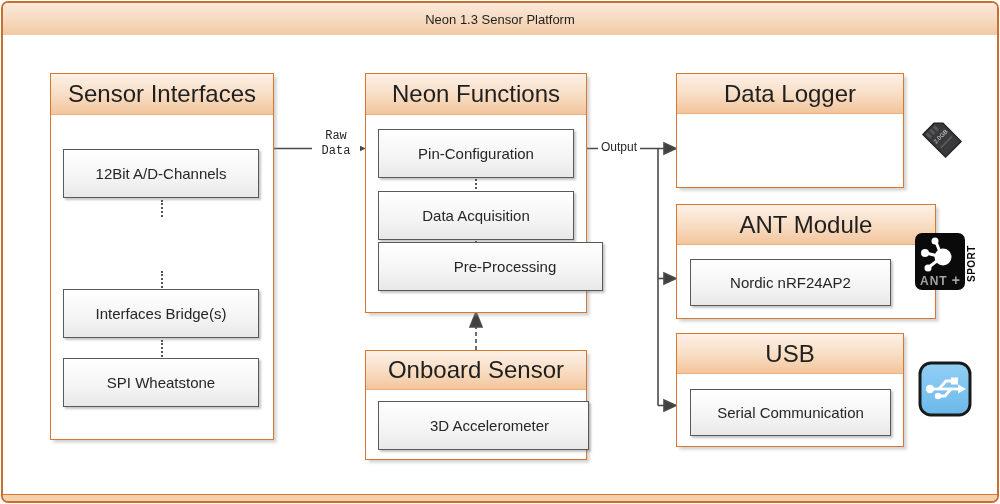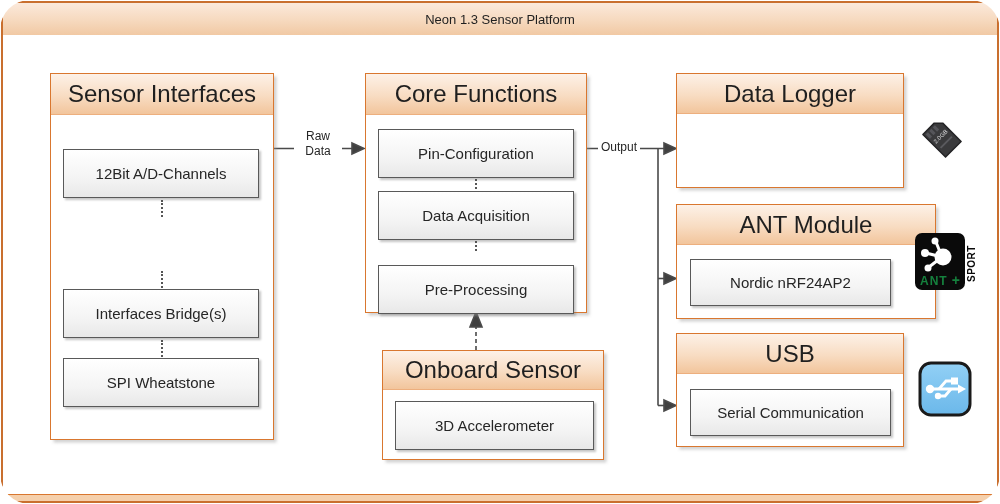--- a/index.html
+++ b/index.html
@@ -1,18 +1,18 @@
 <!DOCTYPE html>
 <html><head>
 <meta charset="utf-8">
 <style>
   html,body{margin:0;padding:0;background:#fff;}
   .canvas{
     position:relative;width:1000px;height:504px;background:#fff;overflow:hidden;
-    font-family:"Liberation Sans",sans-serif;color:#262626;border-radius:30px;
+    font-family:"Liberation Sans",sans-serif;color:#262626;
   }
   .frame{
     position:absolute;inset:1px;border:2px solid #C96F2E;border-radius:7px;
     overflow:hidden;z-index:0;
   }
   .top-band{
     position:absolute;top:0;left:0;right:0;height:32px;
     background:linear-gradient(to bottom,#FBE9DB 0%,#F6D9BE 55%,#F1C9A4 100%);
     display:flex;align-items:center;justify-content:center;
     font-size:13px;color:#1F1F1F;
@@ -49,21 +49,21 @@
     position:absolute;z-index:3;background:#fff;font-size:12px;color:#262626;
     text-align:center;line-height:1.25;
   }
   .icon-wrap{position:absolute;z-index:2;}
   .ant-box{
     position:absolute;left:0;top:0;width:50px;height:57px;background:#0A0A0A;
     border-radius:7px;
   }
   .ant-row{
     position:absolute;left:0;right:0;bottom:2px;display:flex;align-items:baseline;
-    justify-content:space-between;padding:0 5px;color:#15803d;font-weight:bold;
+    justify-content:space-between;padding:0 5px;color:#a3a3a3;font-weight:bold;
     font-size:12px;letter-spacing:1px;
   }
   .ant-plus{font-size:14px;letter-spacing:0;}
   .ant-sport{
     position:absolute;left:51px;top:1px;height:48px;display:flex;align-items:center;
     writing-mode:vertical-rl;transform:rotate(180deg);
     font-size:10px;font-weight:bold;color:#0A0A0A;letter-spacing:0.5px;
   }
 </style>
 </head>
@@ -92,54 +92,54 @@
       <polygon points="676,278.5 664,273 664,284"></polygon>
 
       <line x1="658" y1="405.5" x2="665" y2="405.5"></line>
       <polygon points="676,405.5 664,400 664,411"></polygon>
 
       <line x1="476" y1="350" x2="476" y2="327" stroke-dasharray="4 3"></line>
       <polygon points="476,312 470,327 482,327"></polygon>
     </g>
   </svg>
 
-  <div class="conn-label" style="left:294px;top:129px;width:48px;">
+  <div class="conn-label" style="left:312px;top:129px;width:48px;font-family:Liberation Mono, monospace;">
     <div>Raw</div>
     <div>Data</div>
   </div>
   <div class="conn-label" style="left:598px;top:140px;padding:0 3px;">Output</div>
 
   <div class="group" style="left:50px;top:73px;width:222px;height:365px;">
     <div class="group-header">
       <span>Sensor Interfaces</span>
     </div>
     <div class="item" style="left:12px;top:75px;width:194px;height:47px;">12Bit A/D-Channels</div>
     <div class="dots" style="top:126px;height:17px;"></div>
     <div class="dots" style="top:197px;height:17px;"></div>
     <div class="item" style="left:12px;top:215px;width:194px;height:47px;">Interfaces Bridge(s)</div>
     <div class="dots" style="top:266px;height:17px;"></div>
     <div class="item" style="left:12px;top:284px;width:194px;height:47px;">SPI Wheatstone</div>
   </div>
 
   <div class="group" style="left:365px;top:73px;width:220px;height:238px;">
     <div class="group-header">
-      <span>Core Functions</span>
+      <span>Neon Functions</span>
     </div>
     <div class="item" style="left:12px;top:55px;width:194px;height:47px;">Pin-Configuration</div>
     <div class="dots" style="top:105px;height:10px;"></div>
     <div class="item" style="left:12px;top:117px;width:194px;height:47px;">Data Acquisition</div>
     <div class="dots" style="top:167px;height:10px;"></div>
-    <div class="item" style="left:12px;top:191px;width:194px;height:47px;">Pre-Processing</div>
-  </div>
-
-  <div class="group" style="left:365px;top:350px;width:220px;height:108px;margin-left:17px;">
+    <div class="item" style="left:12px;top:168px;width:194px;height:47px;padding-left:29px;">Pre-Processing</div>
+  </div>
+
+  <div class="group" style="left:365px;top:350px;width:220px;height:108px;">
     <div class="group-header" style="height:38px;">
       <span>Onboard Sensor</span>
     </div>
-    <div class="item" style="left:12px;top:50px;width:197px;height:47px;">3D Accelerometer</div>
+    <div class="item" style="left:12px;top:50px;width:197px;height:47px;padding-left:12px;">3D Accelerometer</div>
   </div>
 
   <div class="group" style="left:676px;top:73px;width:226px;height:113px;">
     <div class="group-header" style="height:39px;">
       <span>Data Logger</span>
     </div>
   </div>
 
   <div class="group" style="left:676px;top:204px;width:226px;height:113px;padding-left:32px;">
     <div class="group-header" style="height:39px;">

